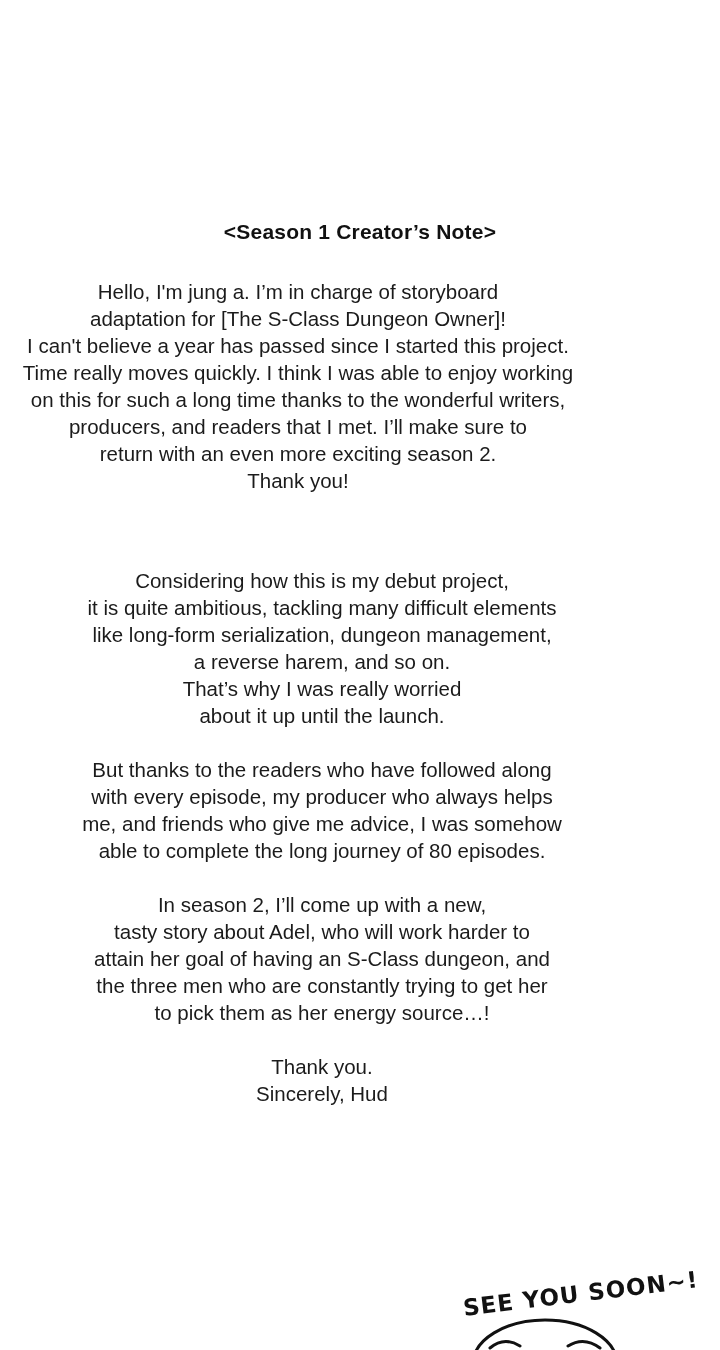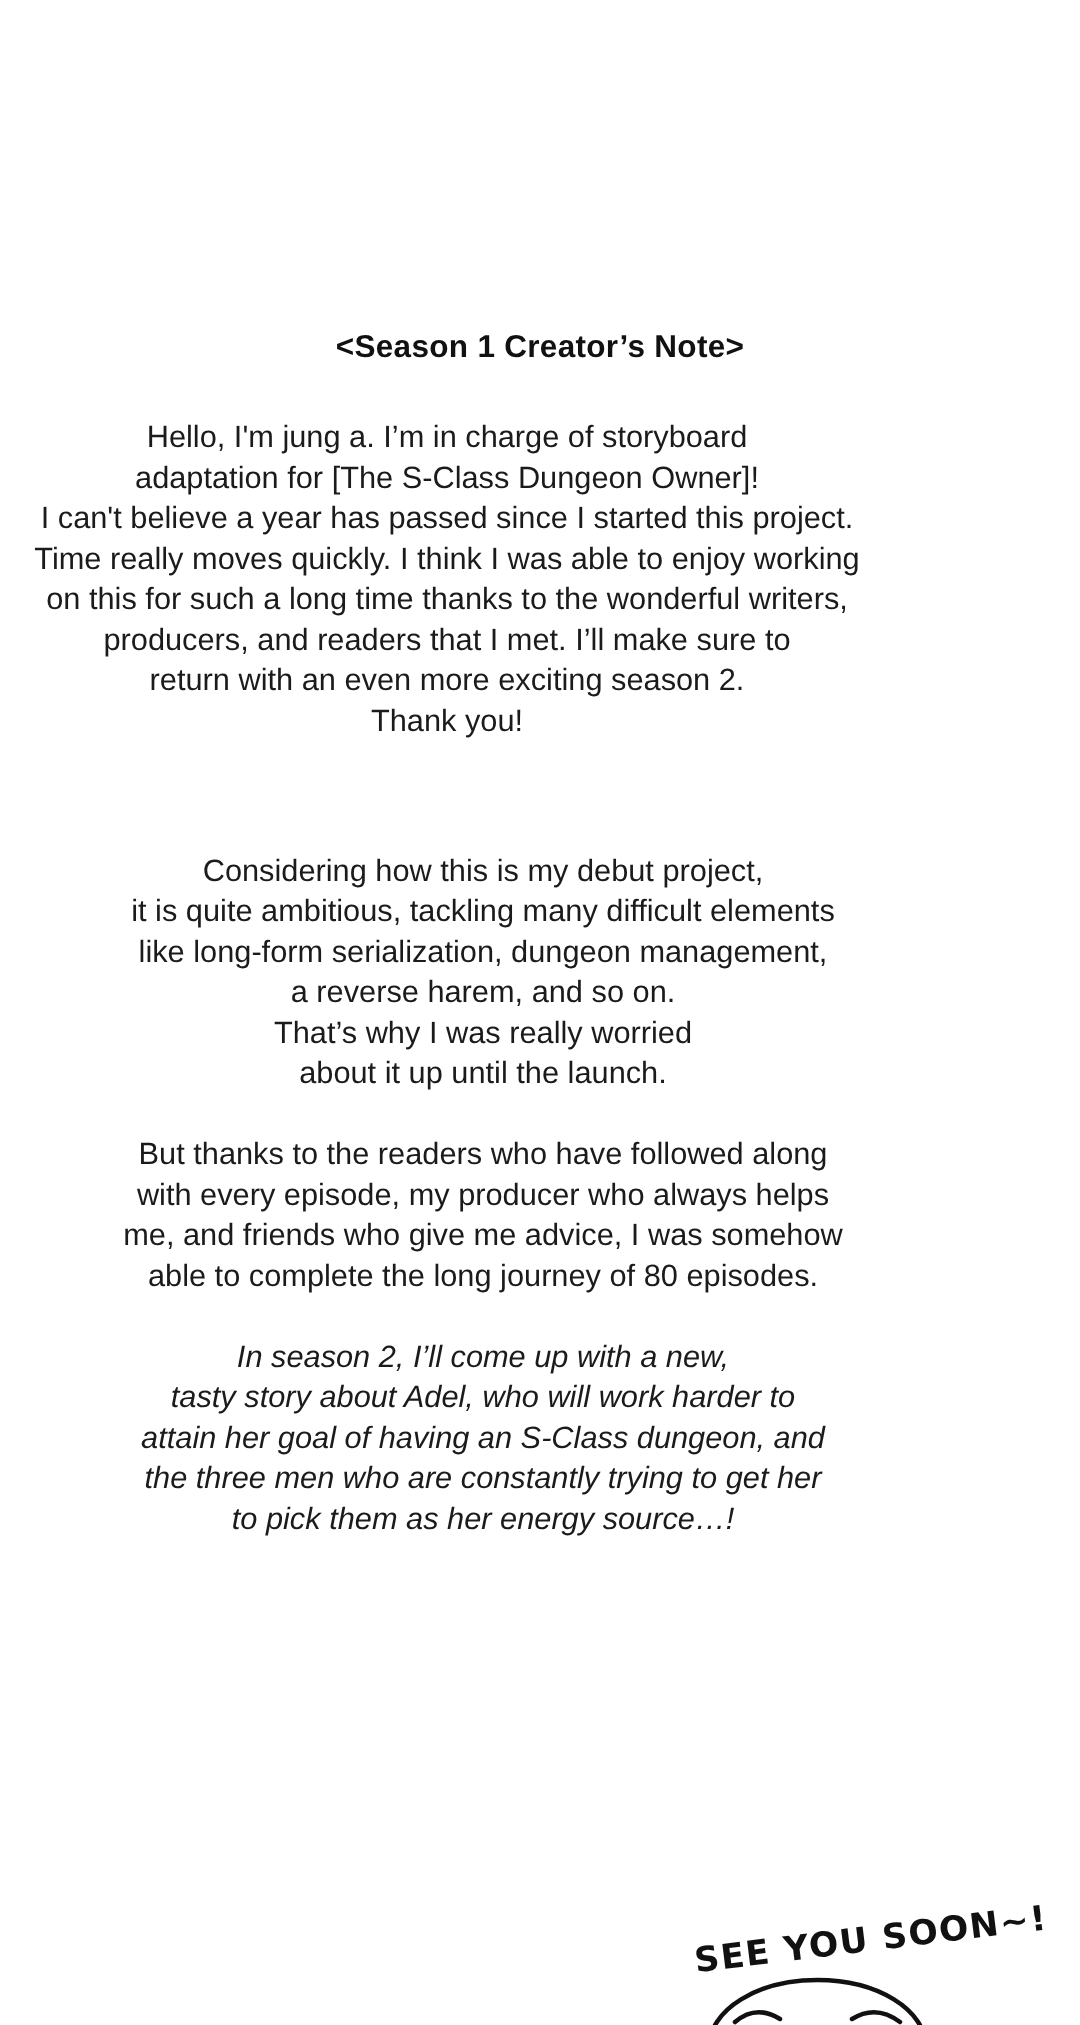--- a/index.html
+++ b/index.html
@@ -101,25 +101,27 @@
     <p class="gap" style="white-space: pre-line;">Considering how this is my debut project,
 it is quite ambitious, tackling many difficult elements
 like long-form serialization, dungeon management,
 a reverse harem, and so on.
 That’s why I was really worried
 about it up until the launch.</p>
     <p class="gap" style="white-space: pre-line;">But thanks to the readers who have followed along
 with every episode, my producer who always helps
 me, and friends who give me advice, I was somehow
 able to complete the long journey of 80 episodes.</p>
-    <p class="gap" style="white-space: pre-line; font-style: italic;">In season 2, I’ll come up with a new,
+    <p class="gap" style="white-space: pre-line;">In season 2, I’ll come up with a new,
 tasty story about Adel, who will work harder to
 attain her goal of having an S-Class dungeon, and
 the three men who are constantly trying to get her
 to pick them as her energy source…!</p>
+    <p class="gap" style="white-space: pre-line;">Thank you.
+Sincerely, Hud</p>
   </div>
 
   <div class="signoff-wrap">
     <div class="see-you-soon">SEE YOU SOON~!</div>
     <svg class="doodle" viewBox="0 0 190 110">
       <ellipse cx="95" cy="78" rx="72" ry="44" fill="#ffffff" stroke="#111111" stroke-width="3"></ellipse>
       <path d="M40 62 q14 -12 30 -2" fill="none" stroke="#111111" stroke-width="3" stroke-linecap="round"></path>
       <path d="M118 60 q16 -10 32 2" fill="none" stroke="#111111" stroke-width="3" stroke-linecap="round"></path>
       <ellipse cx="62" cy="80" rx="11" ry="13" fill="#111111"></ellipse>
       <ellipse cx="128" cy="80" rx="11" ry="13" fill="#111111"></ellipse>

